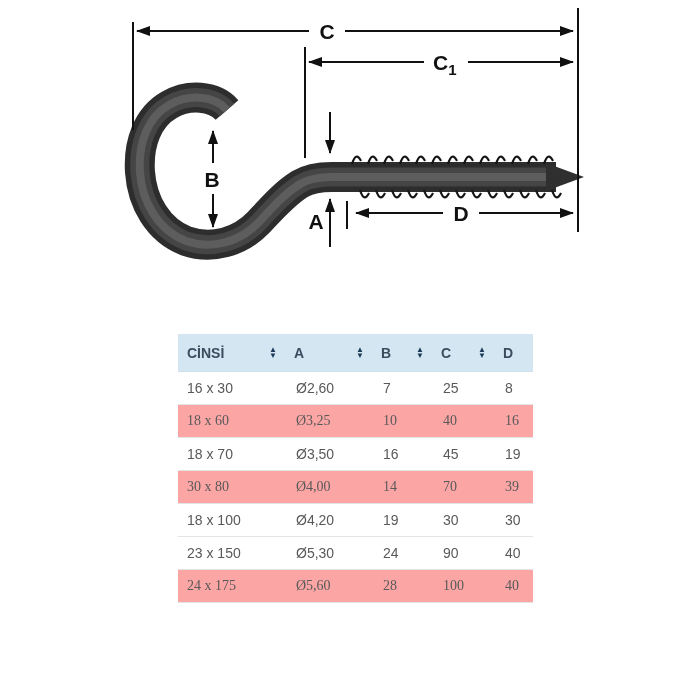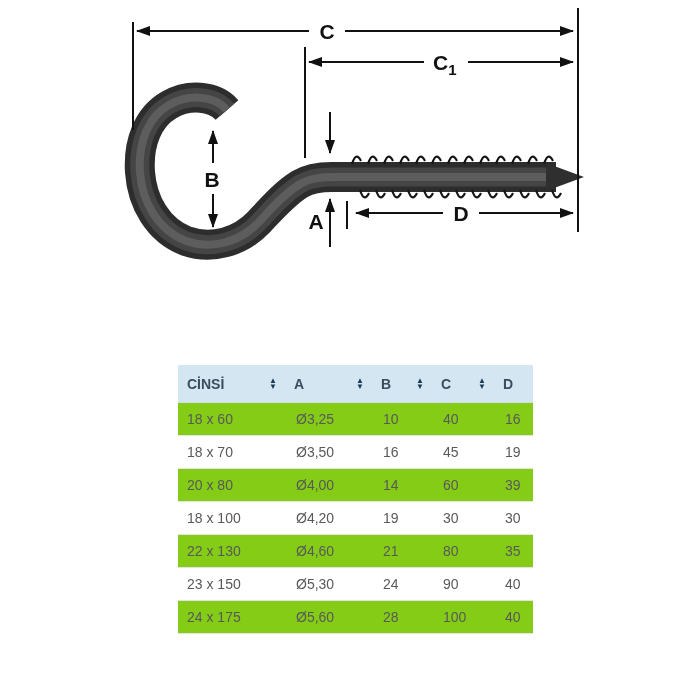--- a/index.html
+++ b/index.html
@@ -10,26 +10,26 @@
   
   #diagram{position:absolute;left:0;top:0;width:700px;height:330px;}
   
   #spec-table{
     position:absolute;left:178px;top:334px;width:355px;
     font-size:14px;color:#595959;
   }
   .thead{
     display:flex;align-items:center;height:37px;
     background:#d3e6f2;border-bottom:1px solid #cfe0ec;
-    color:#3c4b5d;font-weight:bold;margin-top:31px;
+    color:#3c4b5d;font-weight:bold;
   }
   .th{display:flex;align-items:center;justify-content:space-between;
       box-sizing:border-box;height:100%;padding:0 8px 0 9px;}
   .tr{display:flex;align-items:center;height:32px;border-bottom:1px solid #e4e4e4;background:#ffffff;}
-  .tr.alt{background:#84cc16;}
+  .tr.alt{background:#fca5a5;font-family:Liberation Serif, serif;}
   .td{box-sizing:border-box;padding-left:9px;white-space:nowrap;}
   .c0{width:107px;}
   .c1{width:87px;}
   .c2{width:60px;}
   .c3{width:62px;}
   .c4{width:39px;}
   .td.c1,.td.c2,.td.c3,.td.c4{padding-left:11px;}
   .sort{display:flex;flex-direction:column;align-items:center;cursor:pointer;}
   .sort i{font-style:normal;font-size:8px;line-height:6px;color:#1b3a57;}
 </style>
@@ -146,54 +146,54 @@
         <span class="sort">
           <i>▲</i>
           <i>▼</i>
         </span>
       </div>
       <div class="th c4">
         <span>D</span>
       </div>
     </div>
   <div>
+      <div class="tr">
+        <div class="td c0">16 x 30</div>
+        <div class="td c1">Ø2,60</div>
+        <div class="td c2">7</div>
+        <div class="td c3">25</div>
+        <div class="td c4">8</div>
+      </div>
       <div class="tr alt">
         <div class="td c0">18 x 60</div>
         <div class="td c1">Ø3,25</div>
         <div class="td c2">10</div>
         <div class="td c3">40</div>
         <div class="td c4">16</div>
       </div>
       <div class="tr">
         <div class="td c0">18 x 70</div>
         <div class="td c1">Ø3,50</div>
         <div class="td c2">16</div>
         <div class="td c3">45</div>
         <div class="td c4">19</div>
       </div>
       <div class="tr alt">
-        <div class="td c0">20 x 80</div>
+        <div class="td c0">30 x 80</div>
         <div class="td c1">Ø4,00</div>
         <div class="td c2">14</div>
-        <div class="td c3">60</div>
+        <div class="td c3">70</div>
         <div class="td c4">39</div>
       </div>
       <div class="tr">
         <div class="td c0">18 x 100</div>
         <div class="td c1">Ø4,20</div>
         <div class="td c2">19</div>
         <div class="td c3">30</div>
         <div class="td c4">30</div>
-      </div>
-      <div class="tr alt">
-        <div class="td c0">22 x 130</div>
-        <div class="td c1">Ø4,60</div>
-        <div class="td c2">21</div>
-        <div class="td c3">80</div>
-        <div class="td c4">35</div>
       </div>
       <div class="tr">
         <div class="td c0">23 x 150</div>
         <div class="td c1">Ø5,30</div>
         <div class="td c2">24</div>
         <div class="td c3">90</div>
         <div class="td c4">40</div>
       </div>
       <div class="tr alt">
         <div class="td c0">24 x 175</div>

